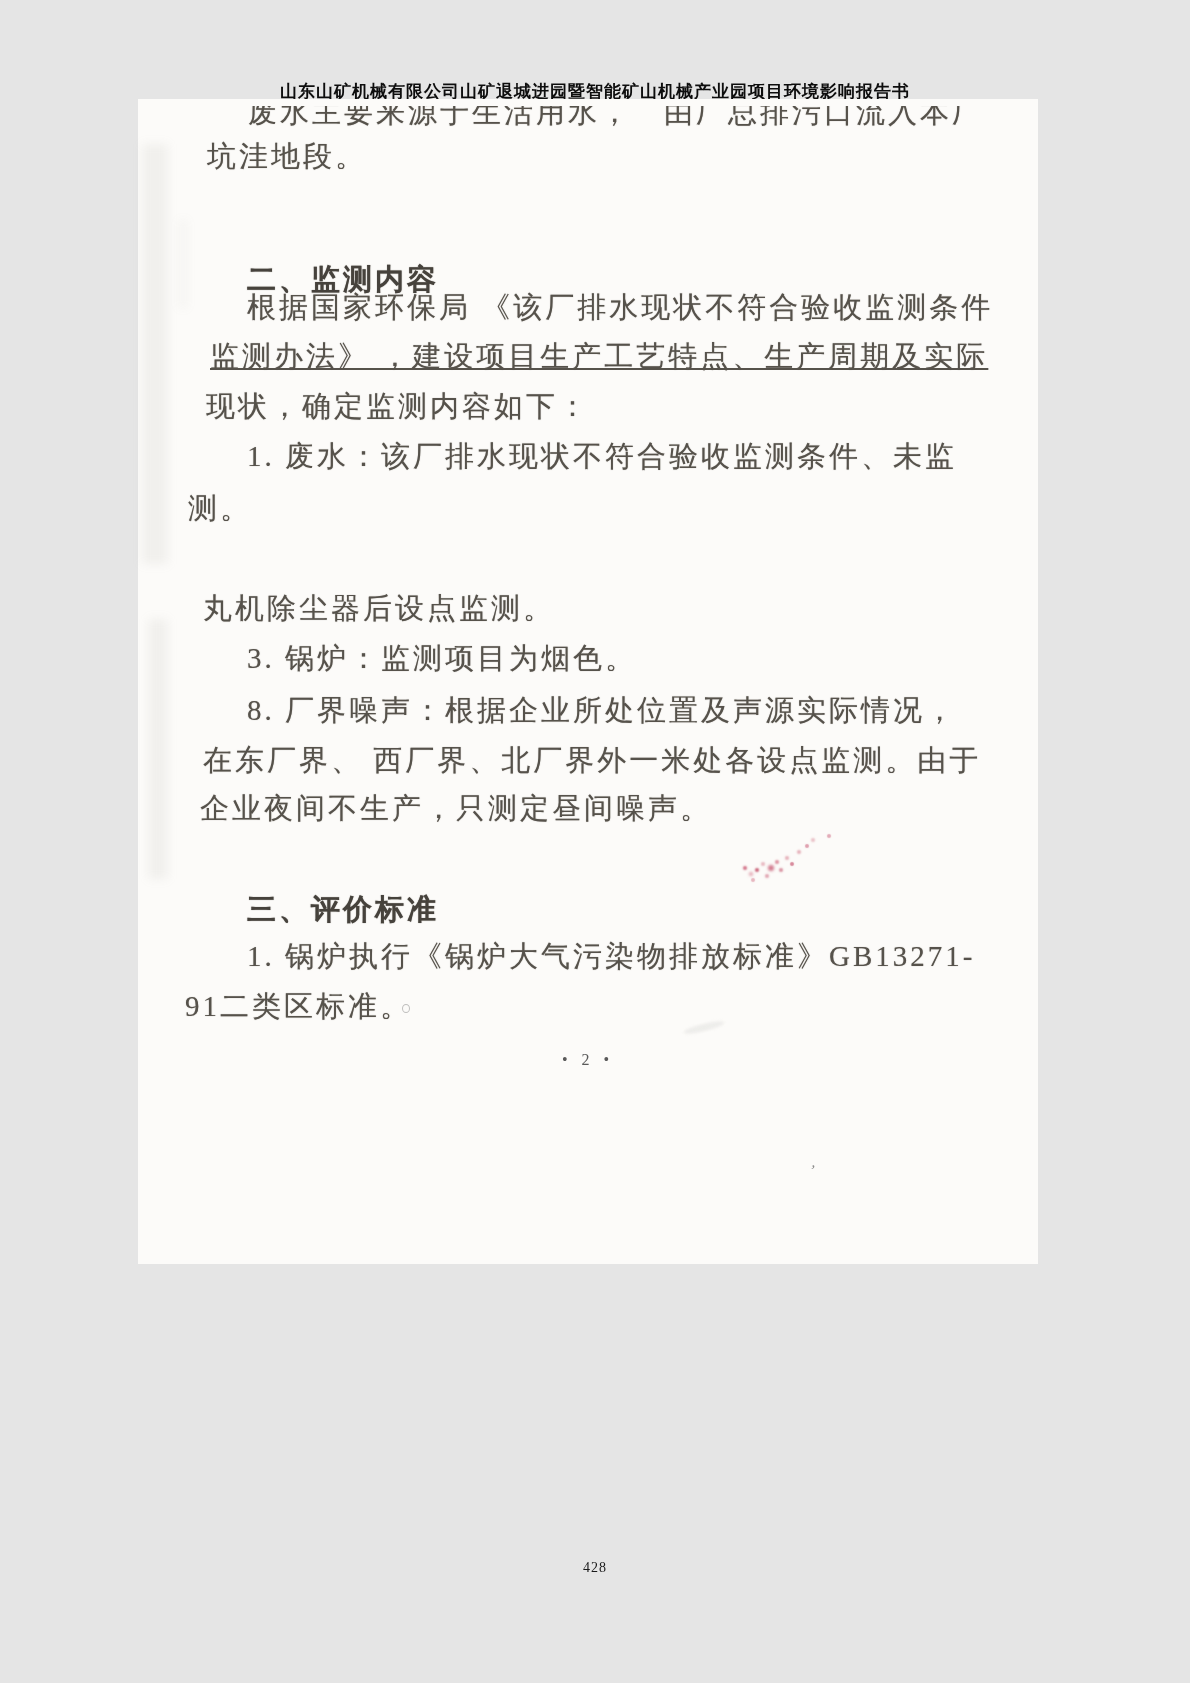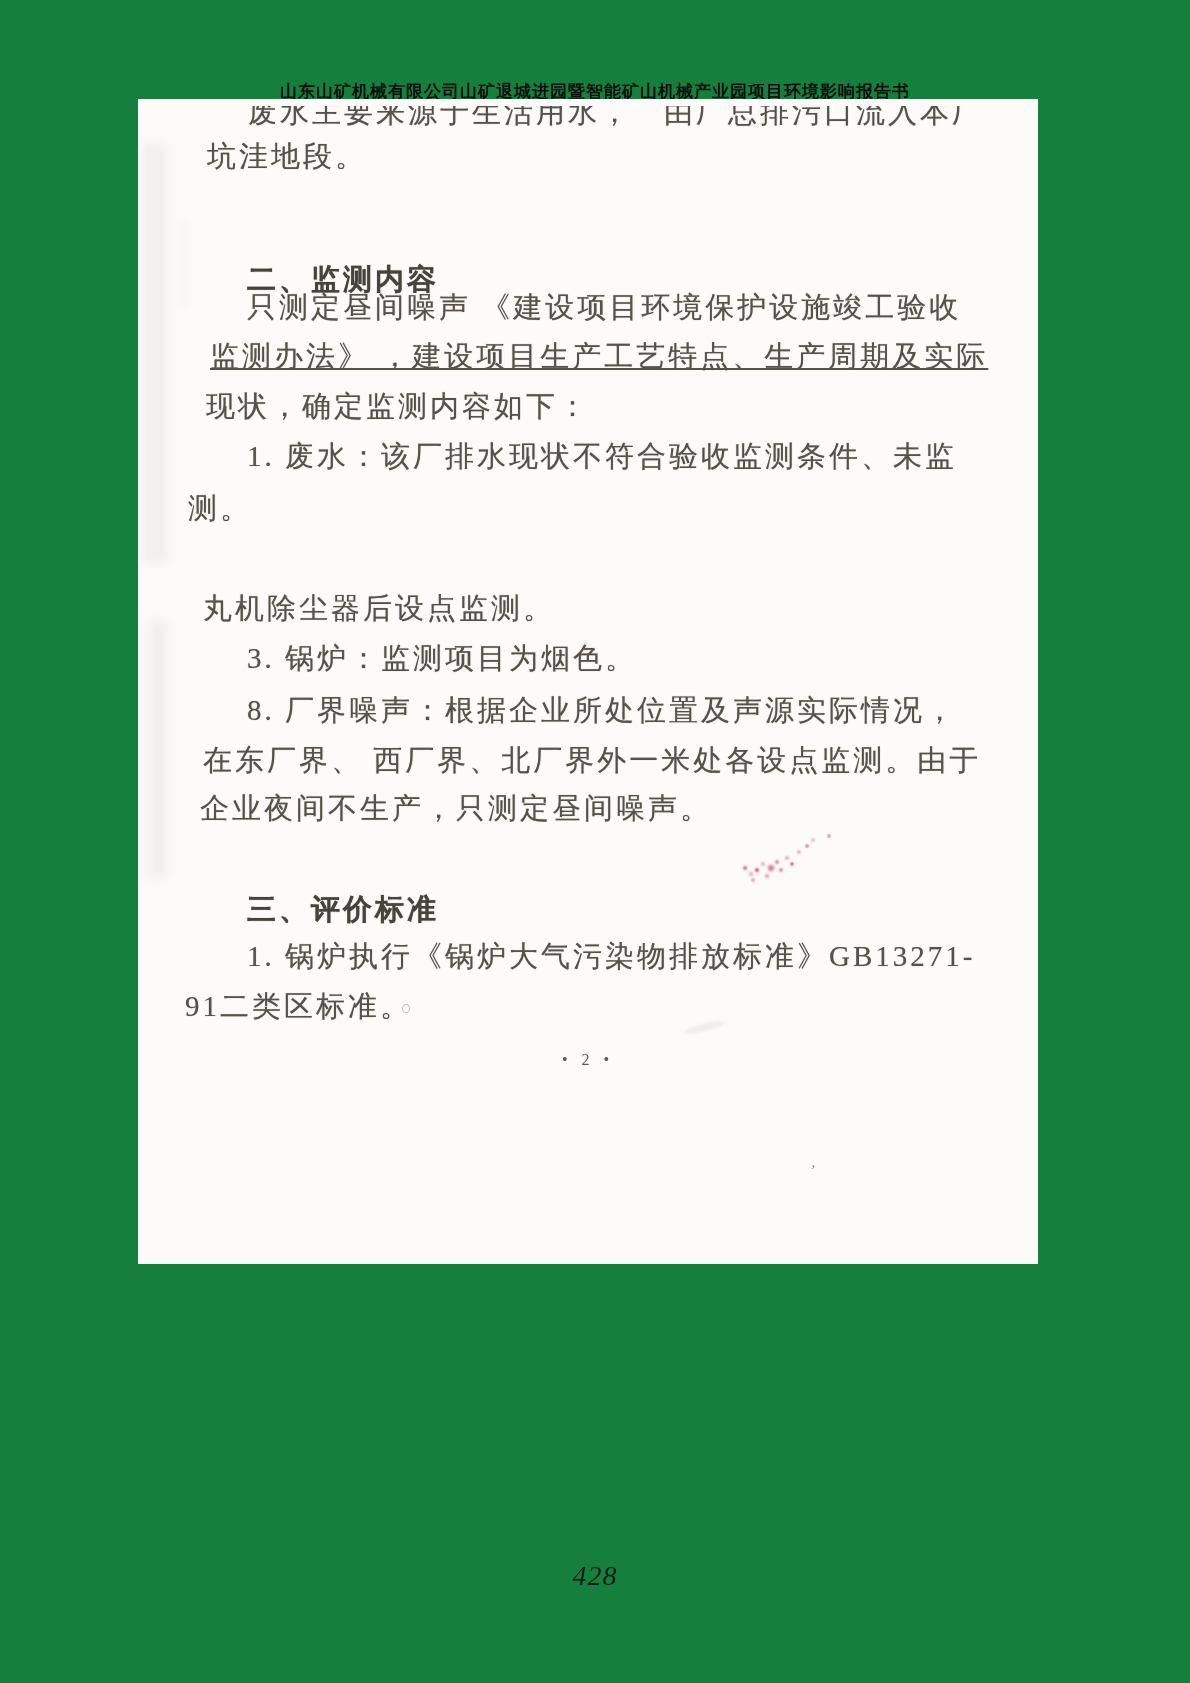--- a/index.html
+++ b/index.html
@@ -1,20 +1,20 @@
 <!DOCTYPE html>
 <html><head>
 <meta charset="utf-8">
 <style>
   html,body{margin:0;padding:0;background:#ffffff;}
   #page{
     position:relative;
     width:1190px;height:1683px;
     margin:0 auto;
-    background:#15803d;
+    background:#e5e5e5;
     overflow:hidden;
     font-family:"Liberation Sans",sans-serif;
   }
   
   .report-header{
     position:absolute;left:0;top:80px;width:100%;
     text-align:center;
     font-size:17px;font-weight:bold;color:#0d0d0d;
     letter-spacing:1px;
     font-family:"Liberation Sans",sans-serif;
@@ -115,21 +115,21 @@
     position:absolute;left:545px;top:925px;width:42px;height:7px;
     background:rgba(150,148,144,0.14);border-radius:50%;
     transform:rotate(-14deg);filter:blur(1.5px);
   }
 
   
   .page-number{
     position:absolute;left:0;top:1560px;width:100%;
     text-align:center;
     font-family:"Liberation Serif",serif;
-    font-size:28px;color:#1a1a1a;letter-spacing:1px;font-style:italic;
+    font-size:14px;color:#1a1a1a;letter-spacing:1px;
   }
 </style>
 </head>
 <body>
 
 <div id="page">
 
   <div class="report-header">山东山矿机械有限公司山矿退城进园暨智能矿山机械产业园项目环境影响报告书</div>
   <div class="rule rule-top"></div>
   <div class="rule rule-bottom"></div>
@@ -139,21 +139,21 @@
     <div class="scan-streak streak-2"></div>
     <div class="scan-streak streak-3"></div>
 
     <div class="scan-text">
       <div class="clipped-line-box">
         <span class="scan-line">废水主要来源于生活用水，　由厂总排污口流入本厂</span>
       </div>
 
       <div class="scan-line line-0">坑洼地段。</div>
       <div class="scan-line line-1 scan-heading">二、监测内容</div>
-      <div class="scan-line line-2">只测定昼间噪声 《建设项目环境保护设施竣工验收</div>
+      <div class="scan-line line-2">根据国家环保局 《该厂排水现状不符合验收监测条件</div>
       <div class="scan-line line-3">监测办法》 ，建设项目生产工艺特点、生产周期及实际</div>
       <div class="scan-line line-4">现状，确定监测内容如下：</div>
       <div class="scan-line line-5">1. 废水：该厂排水现状不符合验收监测条件、未监</div>
       <div class="scan-line line-6">测。</div>
       <div class="scan-line line-8">丸机除尘器后设点监测。</div>
       <div class="scan-line line-9">3. 锅炉：监测项目为烟色。</div>
       <div class="scan-line line-10">8. 厂界噪声：根据企业所处位置及声源实际情况，</div>
       <div class="scan-line line-12">企业夜间不生产，只测定昼间噪声。</div>
       <div class="scan-line line-11">在东厂界、 西厂界、北厂界外一米处各设点监测。由于</div>
       <div class="scan-line line-13 scan-heading">三、评价标准</div>

